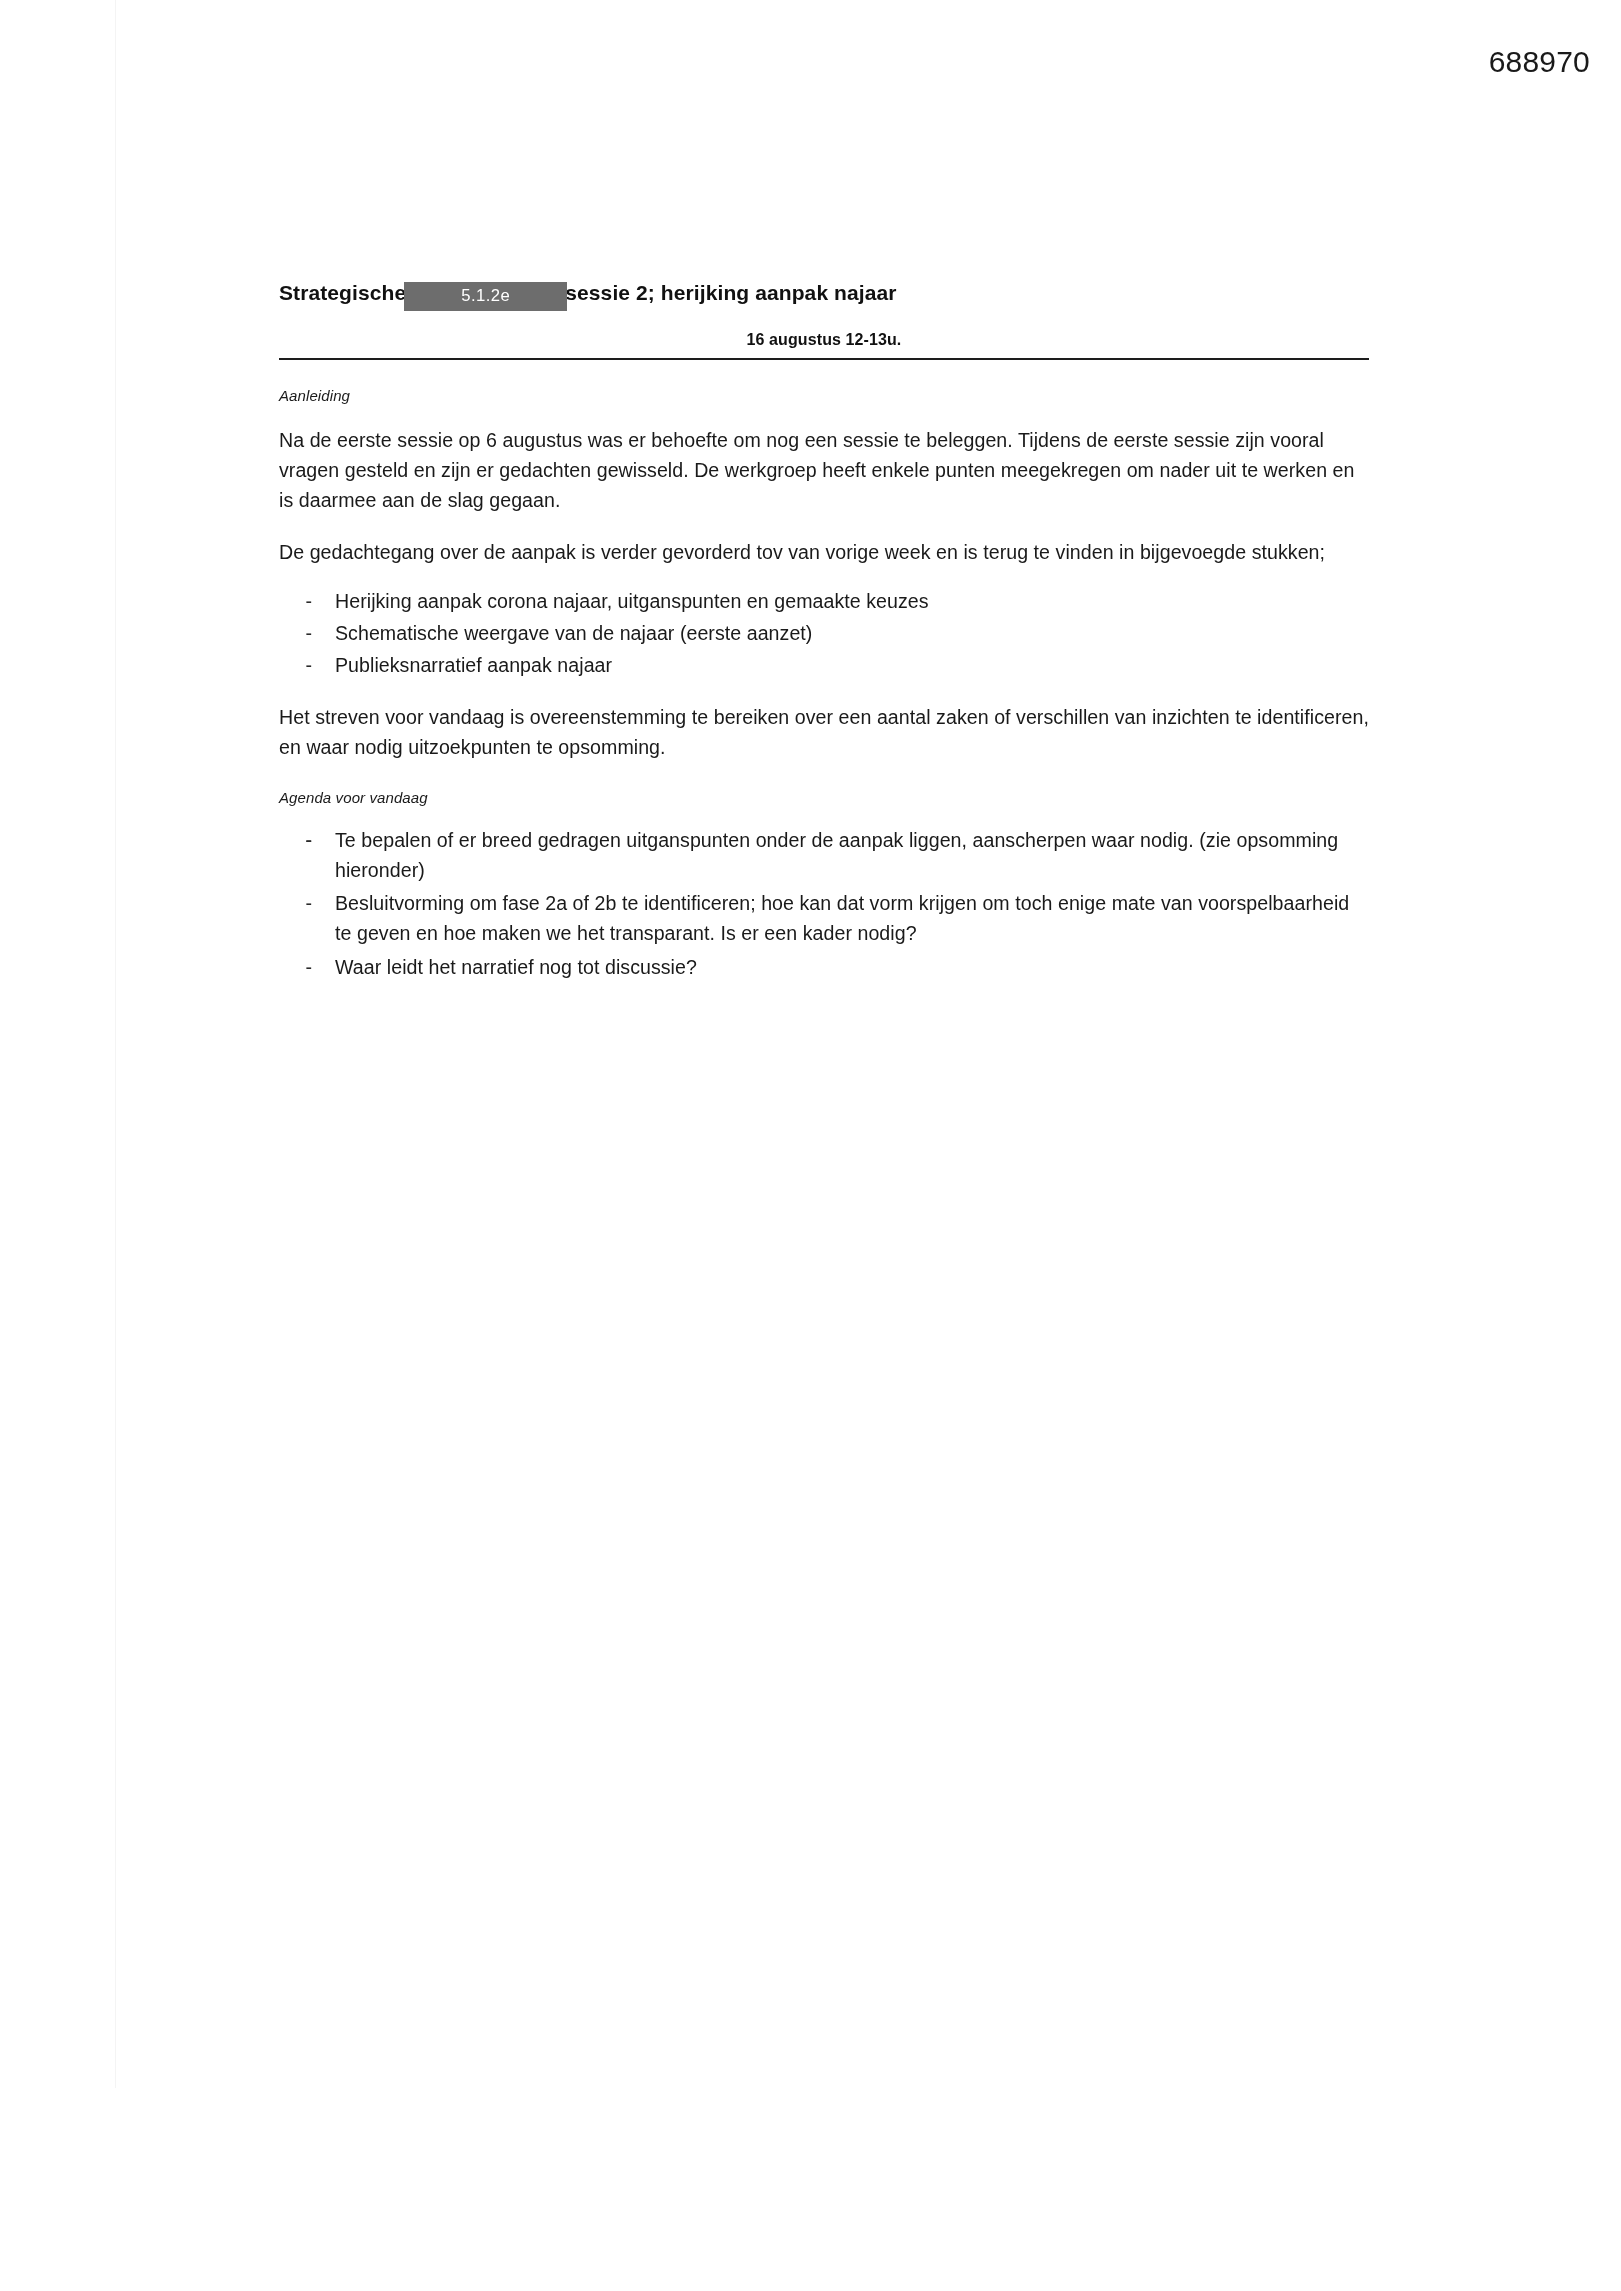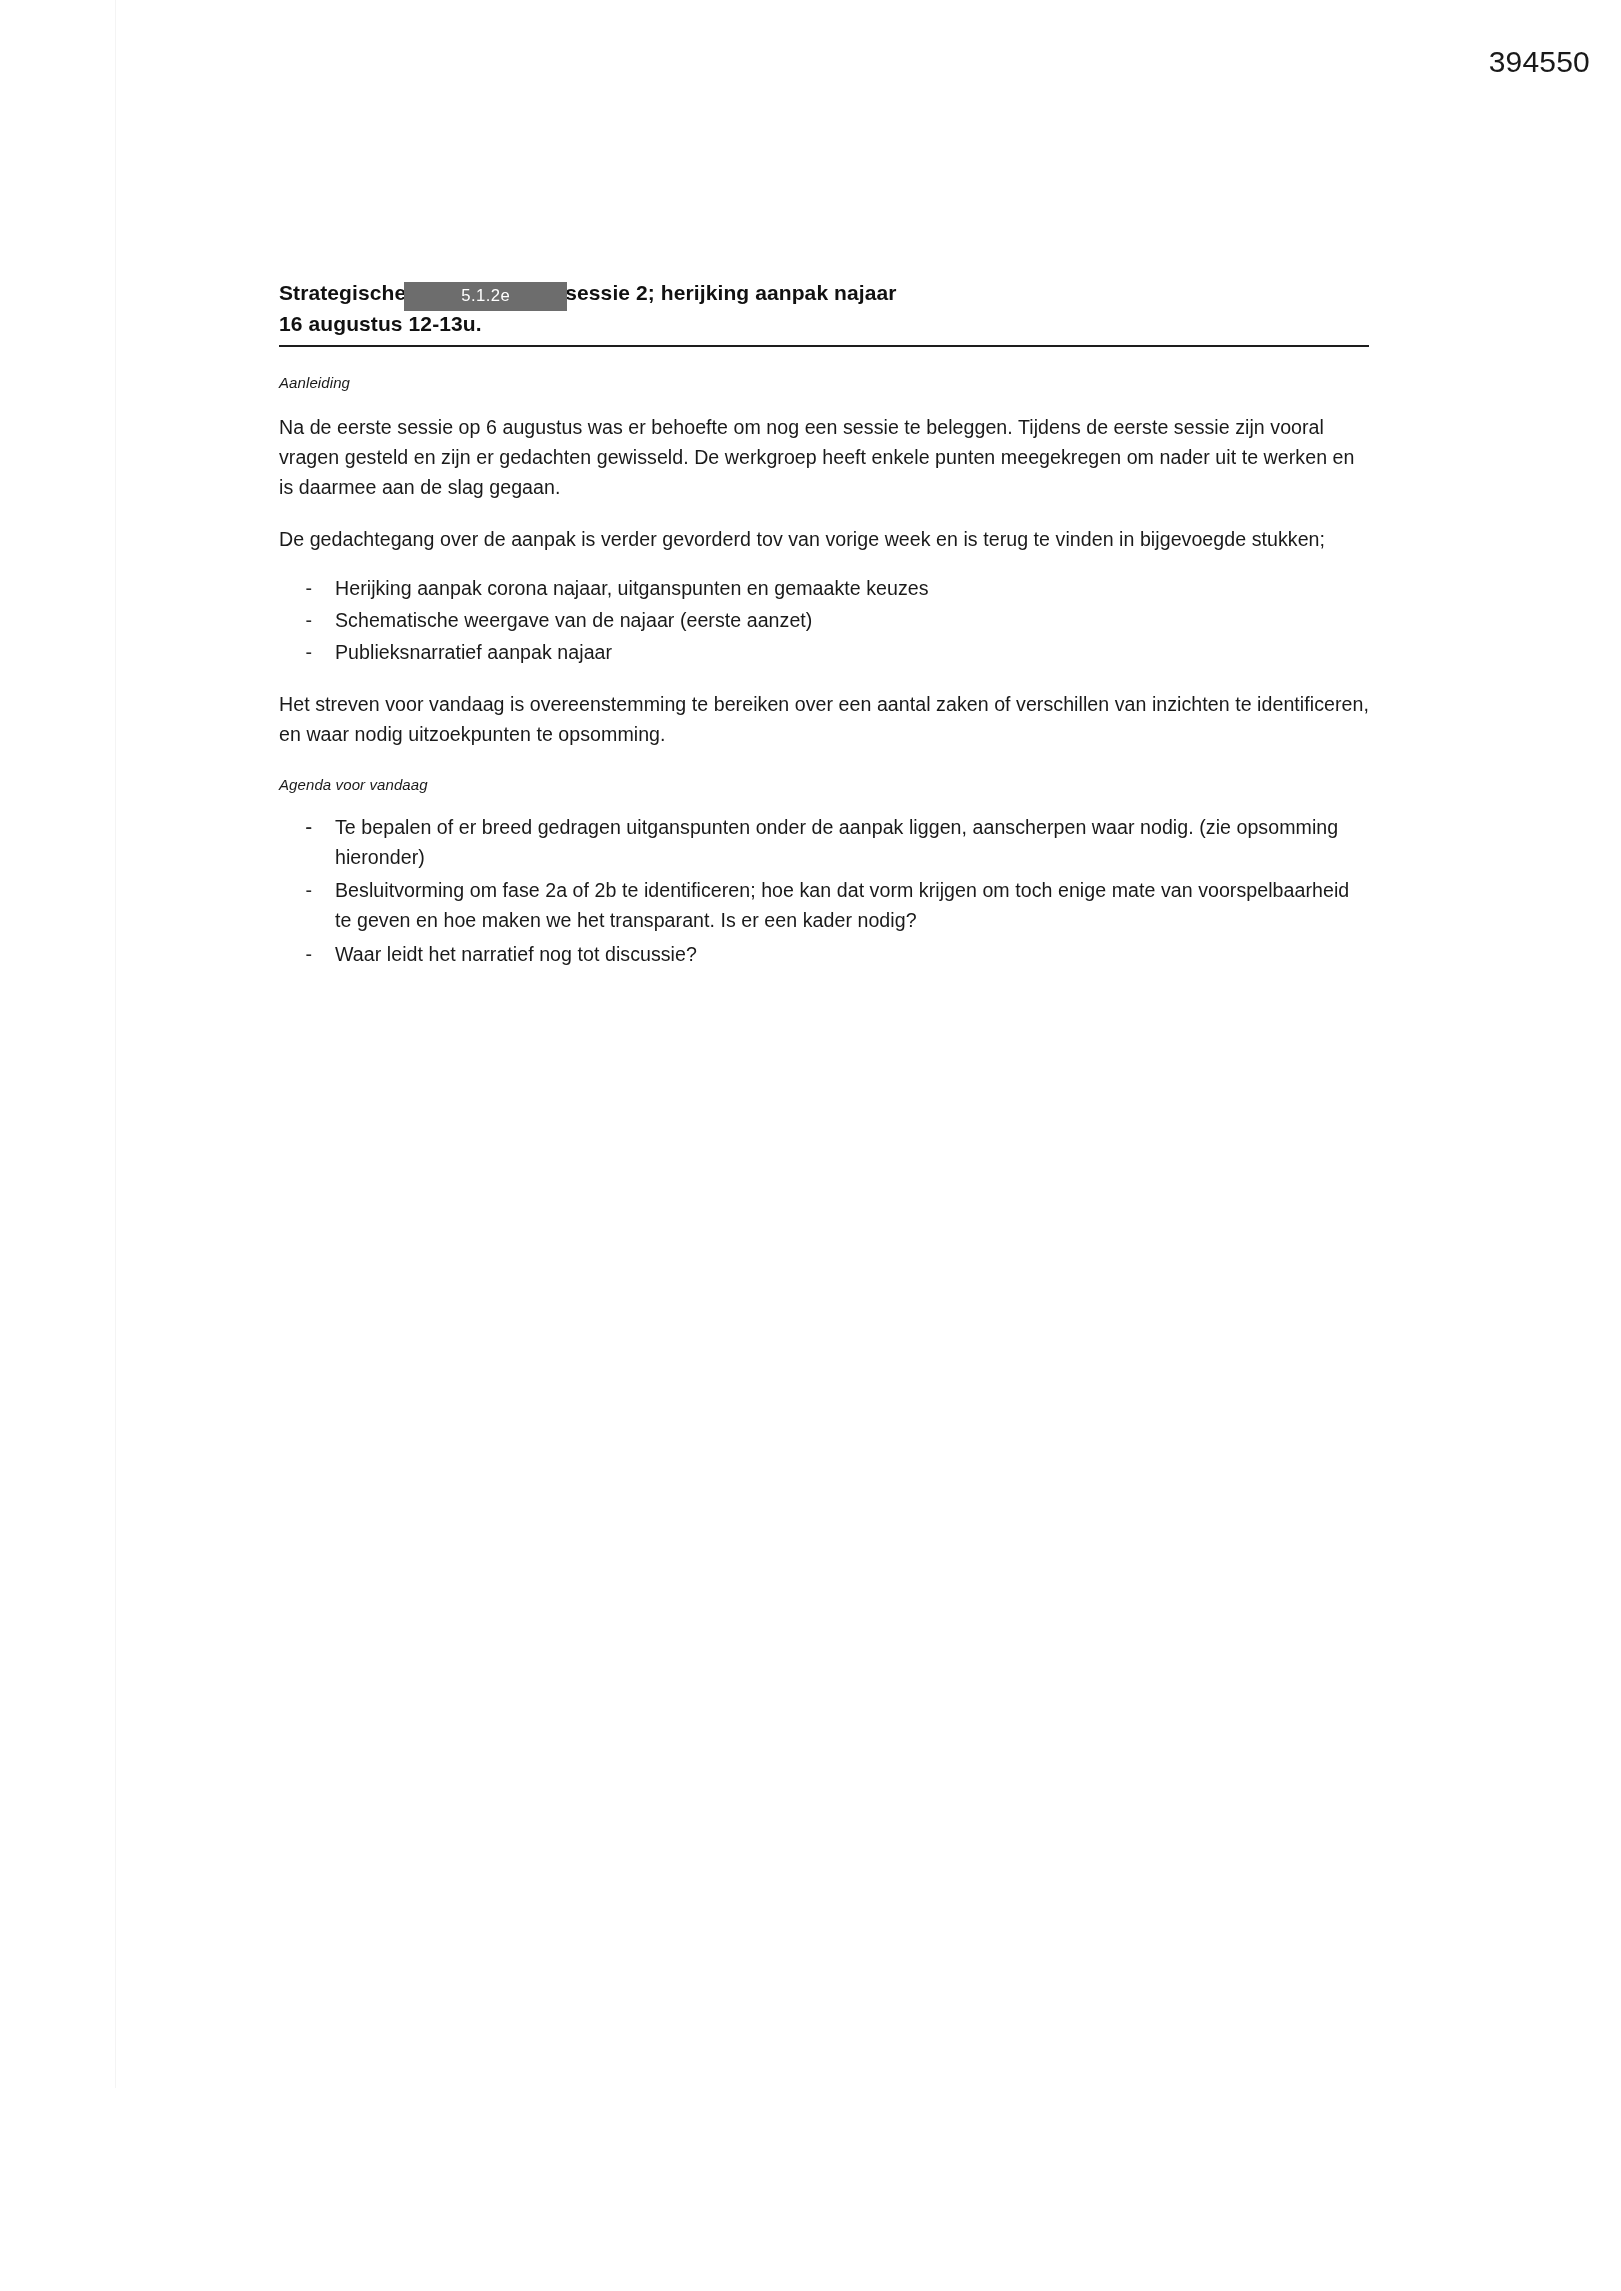--- a/index.html
+++ b/index.html
@@ -66,25 +66,26 @@
     width: 163px;
     padding: 2.9px 0 3.9px 0;
     margin: 0 -2px;
     vertical-align: baseline;
     position: relative;
     top: 1px;
     letter-spacing: 0.4px;
   }
 
   .date-line {
-    font-size: 21px;
+    font-size: 16px;
     font-weight: bold;
     color: #111111;
-    margin-top: 2px;
+    margin-top: 21px;
     letter-spacing: 0.1px;
+    text-align: center;
   }
 
   .hrule {
     border: 0;
     border-top: 2px solid #1d1d1d;
     margin: 8.8px 0 0 0;
     width: 1090px;
   }
 
   .section-head {
@@ -127,21 +128,21 @@
   ul.dash-list.tight > li { margin-bottom: 2px; }
 
   .agenda-list { margin-top: 18.6px; }
   .agenda-list > li { margin-bottom: 2.9px; }
 </style>
 </head>
 <body>
 
 <div class="scan-sheet"></div>
 
-<div class="page-number">394550</div>
+<div class="page-number">688970</div>
 
 <div class="doc-body">
 
   <div class="title-line"><span>Strategische</span><span class="redaction">5.1.2e</span><span>sessie 2; herijking aanpak najaar</span></div>
 
   <div class="date-line">16 augustus 12-13u.</div>
 
   <hr class="hrule">
 
   <div class="section-head">Aanleiding</div>

